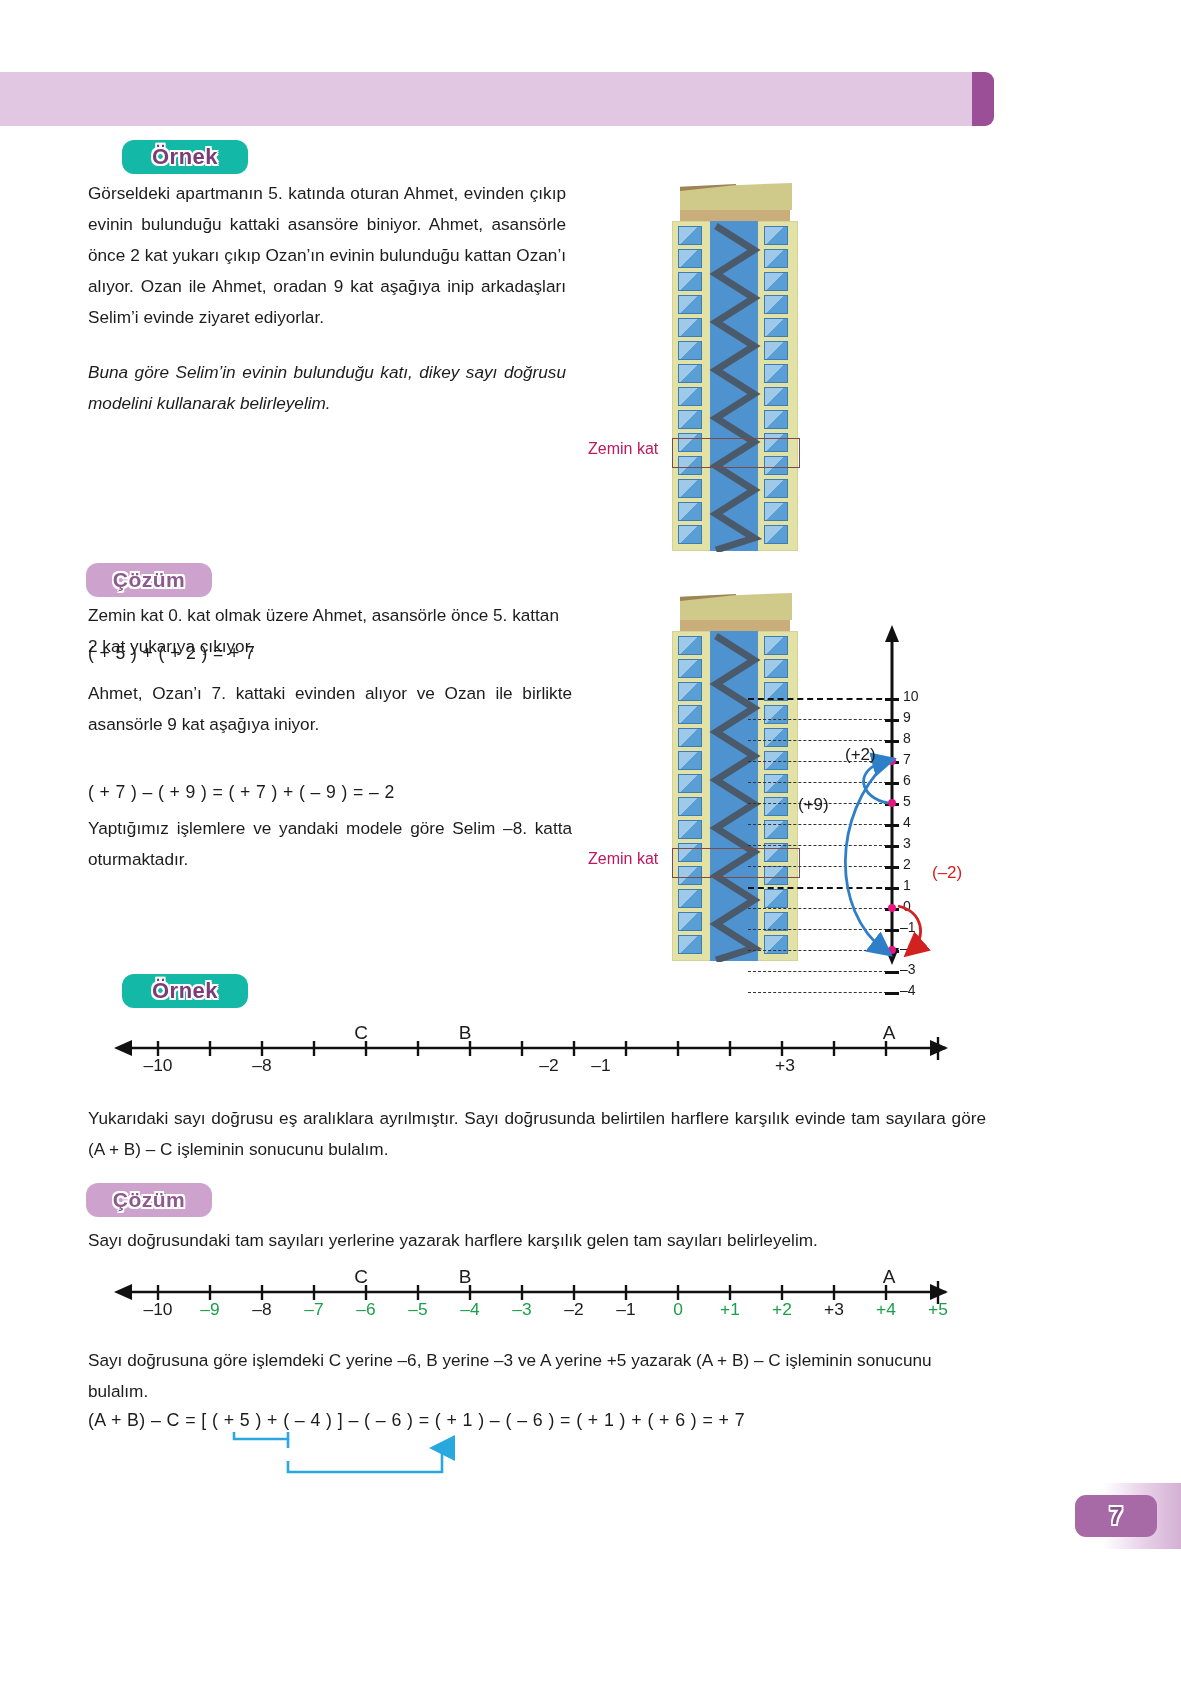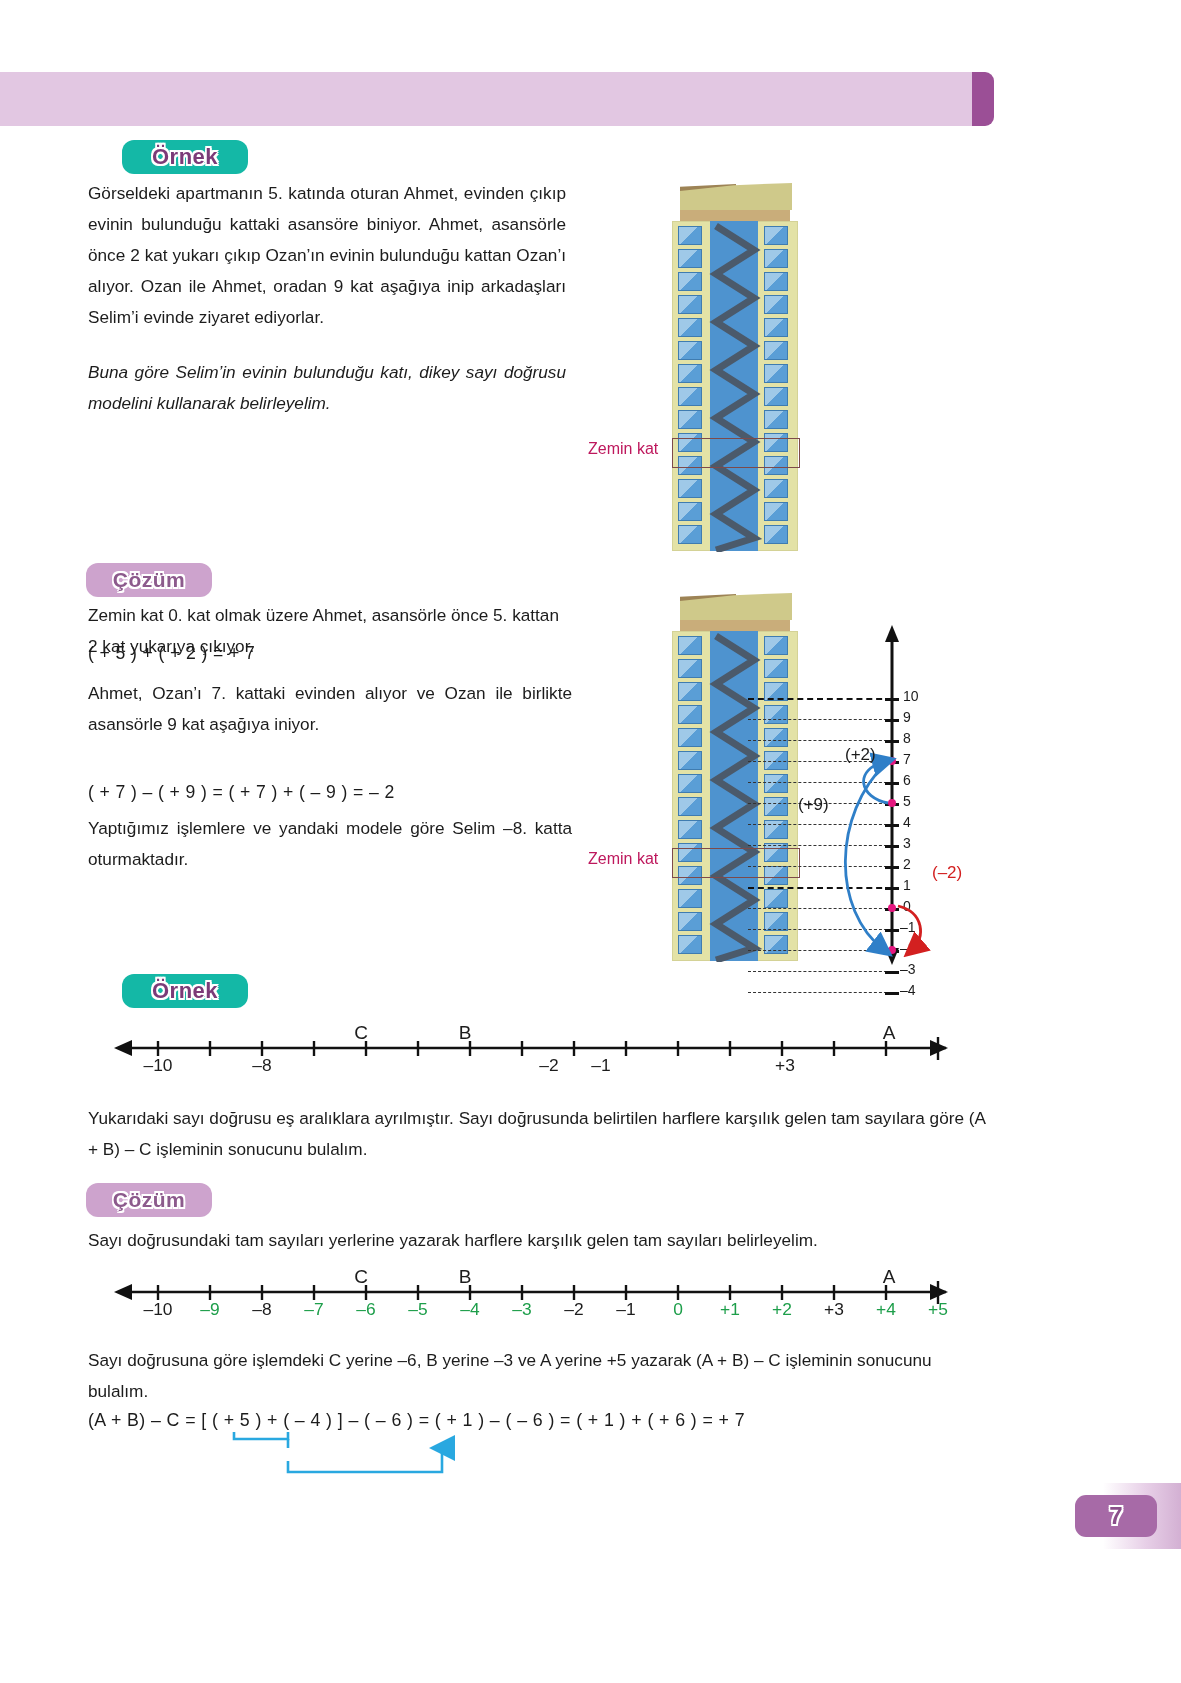--- a/index.html
+++ b/index.html
@@ -379,21 +379,21 @@
 <div class="hletter" style="left:336px;top:1022px;width:50px;">C</div>
 <div class="hletter" style="left:440px;top:1022px;width:50px;">B</div>
 <div class="hletter" style="left:864px;top:1022px;width:50px;">A</div>
 
 <div class="hnum" style="left:133px;top:1055px;width:50px;">–10</div>
 <div class="hnum" style="left:237px;top:1055px;width:50px;">–8</div>
 <div class="hnum" style="left:524px;top:1055px;width:50px;">–2</div>
 <div class="hnum" style="left:576px;top:1055px;width:50px;">–1</div>
 <div class="hnum" style="left:760px;top:1055px;width:50px;">+3</div>
 
-<div class="para" id="p6">Yukarıdaki sayı doğrusu eş aralıklara ayrılmıştır. Sayı doğrusunda belirtilen harflere karşılık gelen tam sayılara göre (A + B) – C işleminin sonucunu bulalım.</div>
+<div class="para" id="p6">Yukarıdaki sayı doğrusu eş aralıklara ayrılmıştır. Sayı doğrusunda belirtilen harflere karşılık evinde tam sayılara göre (A + B) – C işleminin sonucunu bulalım.</div>
 
 <div class="pill cozum" id="pill-cozum-2">
   <span>Çözüm</span>
 </div>
 <div class="para nojust" id="p7">Sayı doğrusundaki tam sayıları yerlerine yazarak harflere karşılık gelen tam sayıları belirleyelim.</div>
 
 <div class="hline" id="hline2" style="left:110px;top:1262px;width:840px;height:80px;">
   <svg width="840" height="80" viewBox="0 0 840 80">
     <line x1="14" y1="30" x2="836" y2="30" stroke="#111" stroke-width="2.4"></line>
     <polygon points="4,30 22,22 22,38" fill="#111"></polygon>

